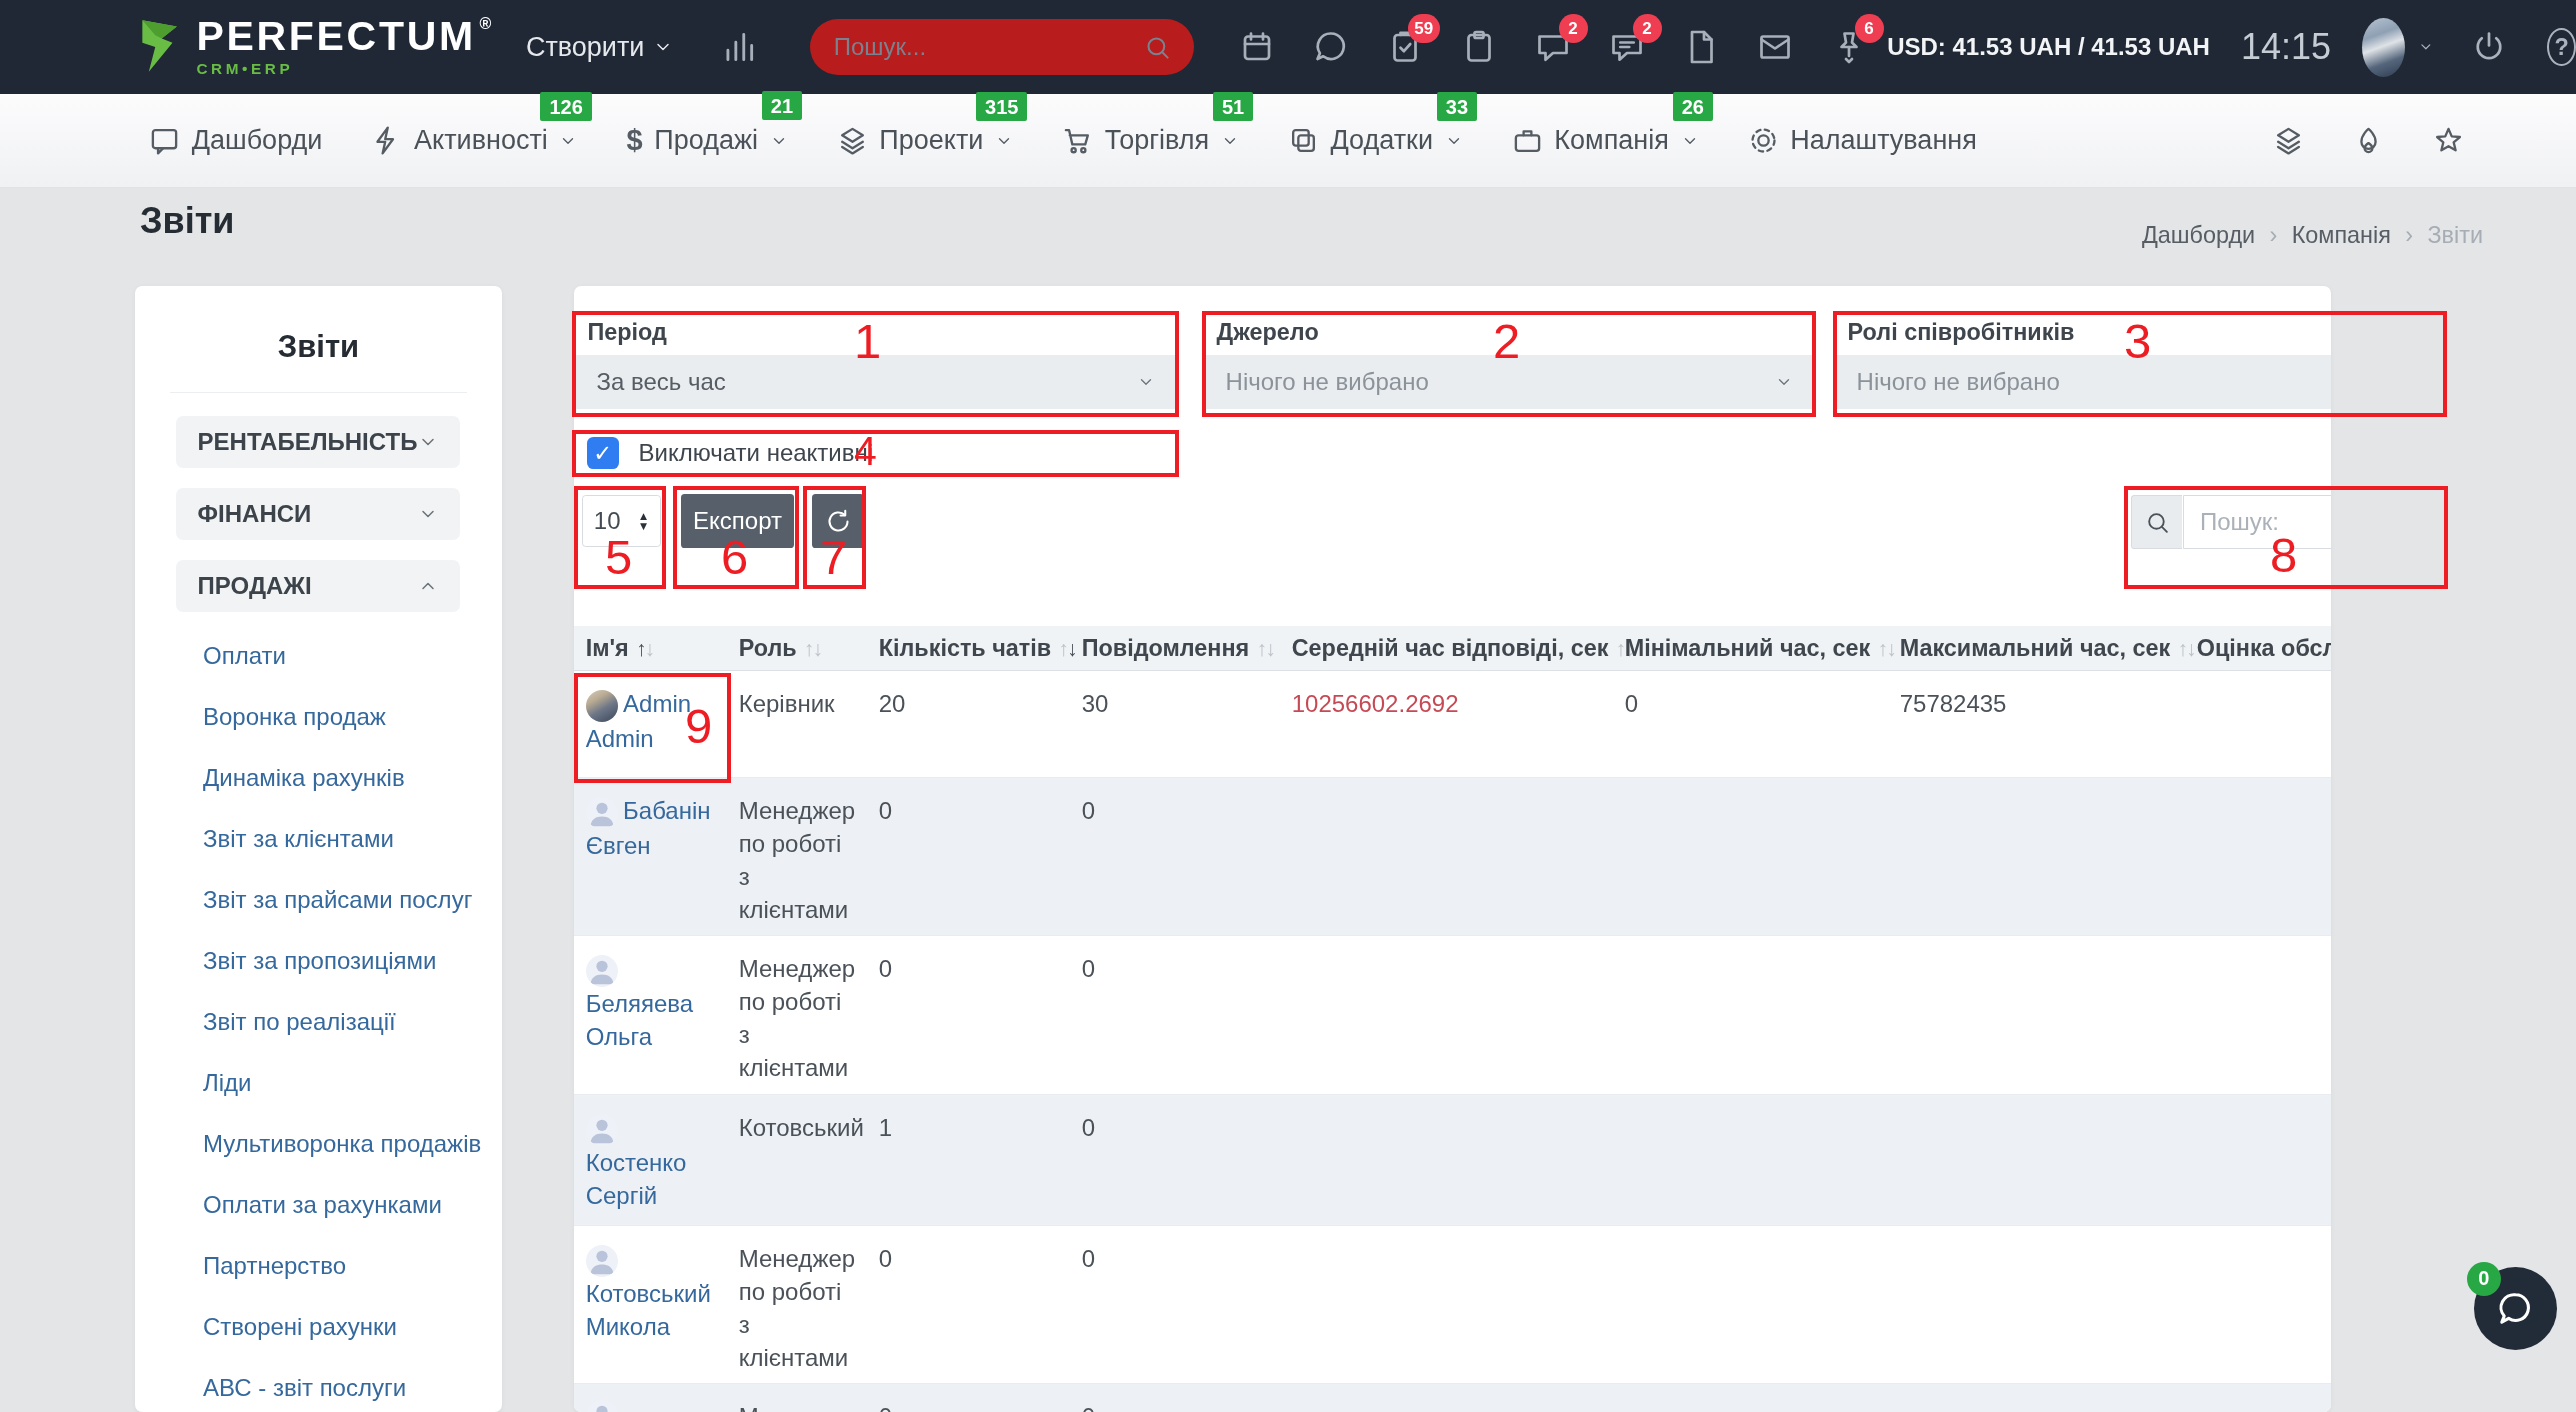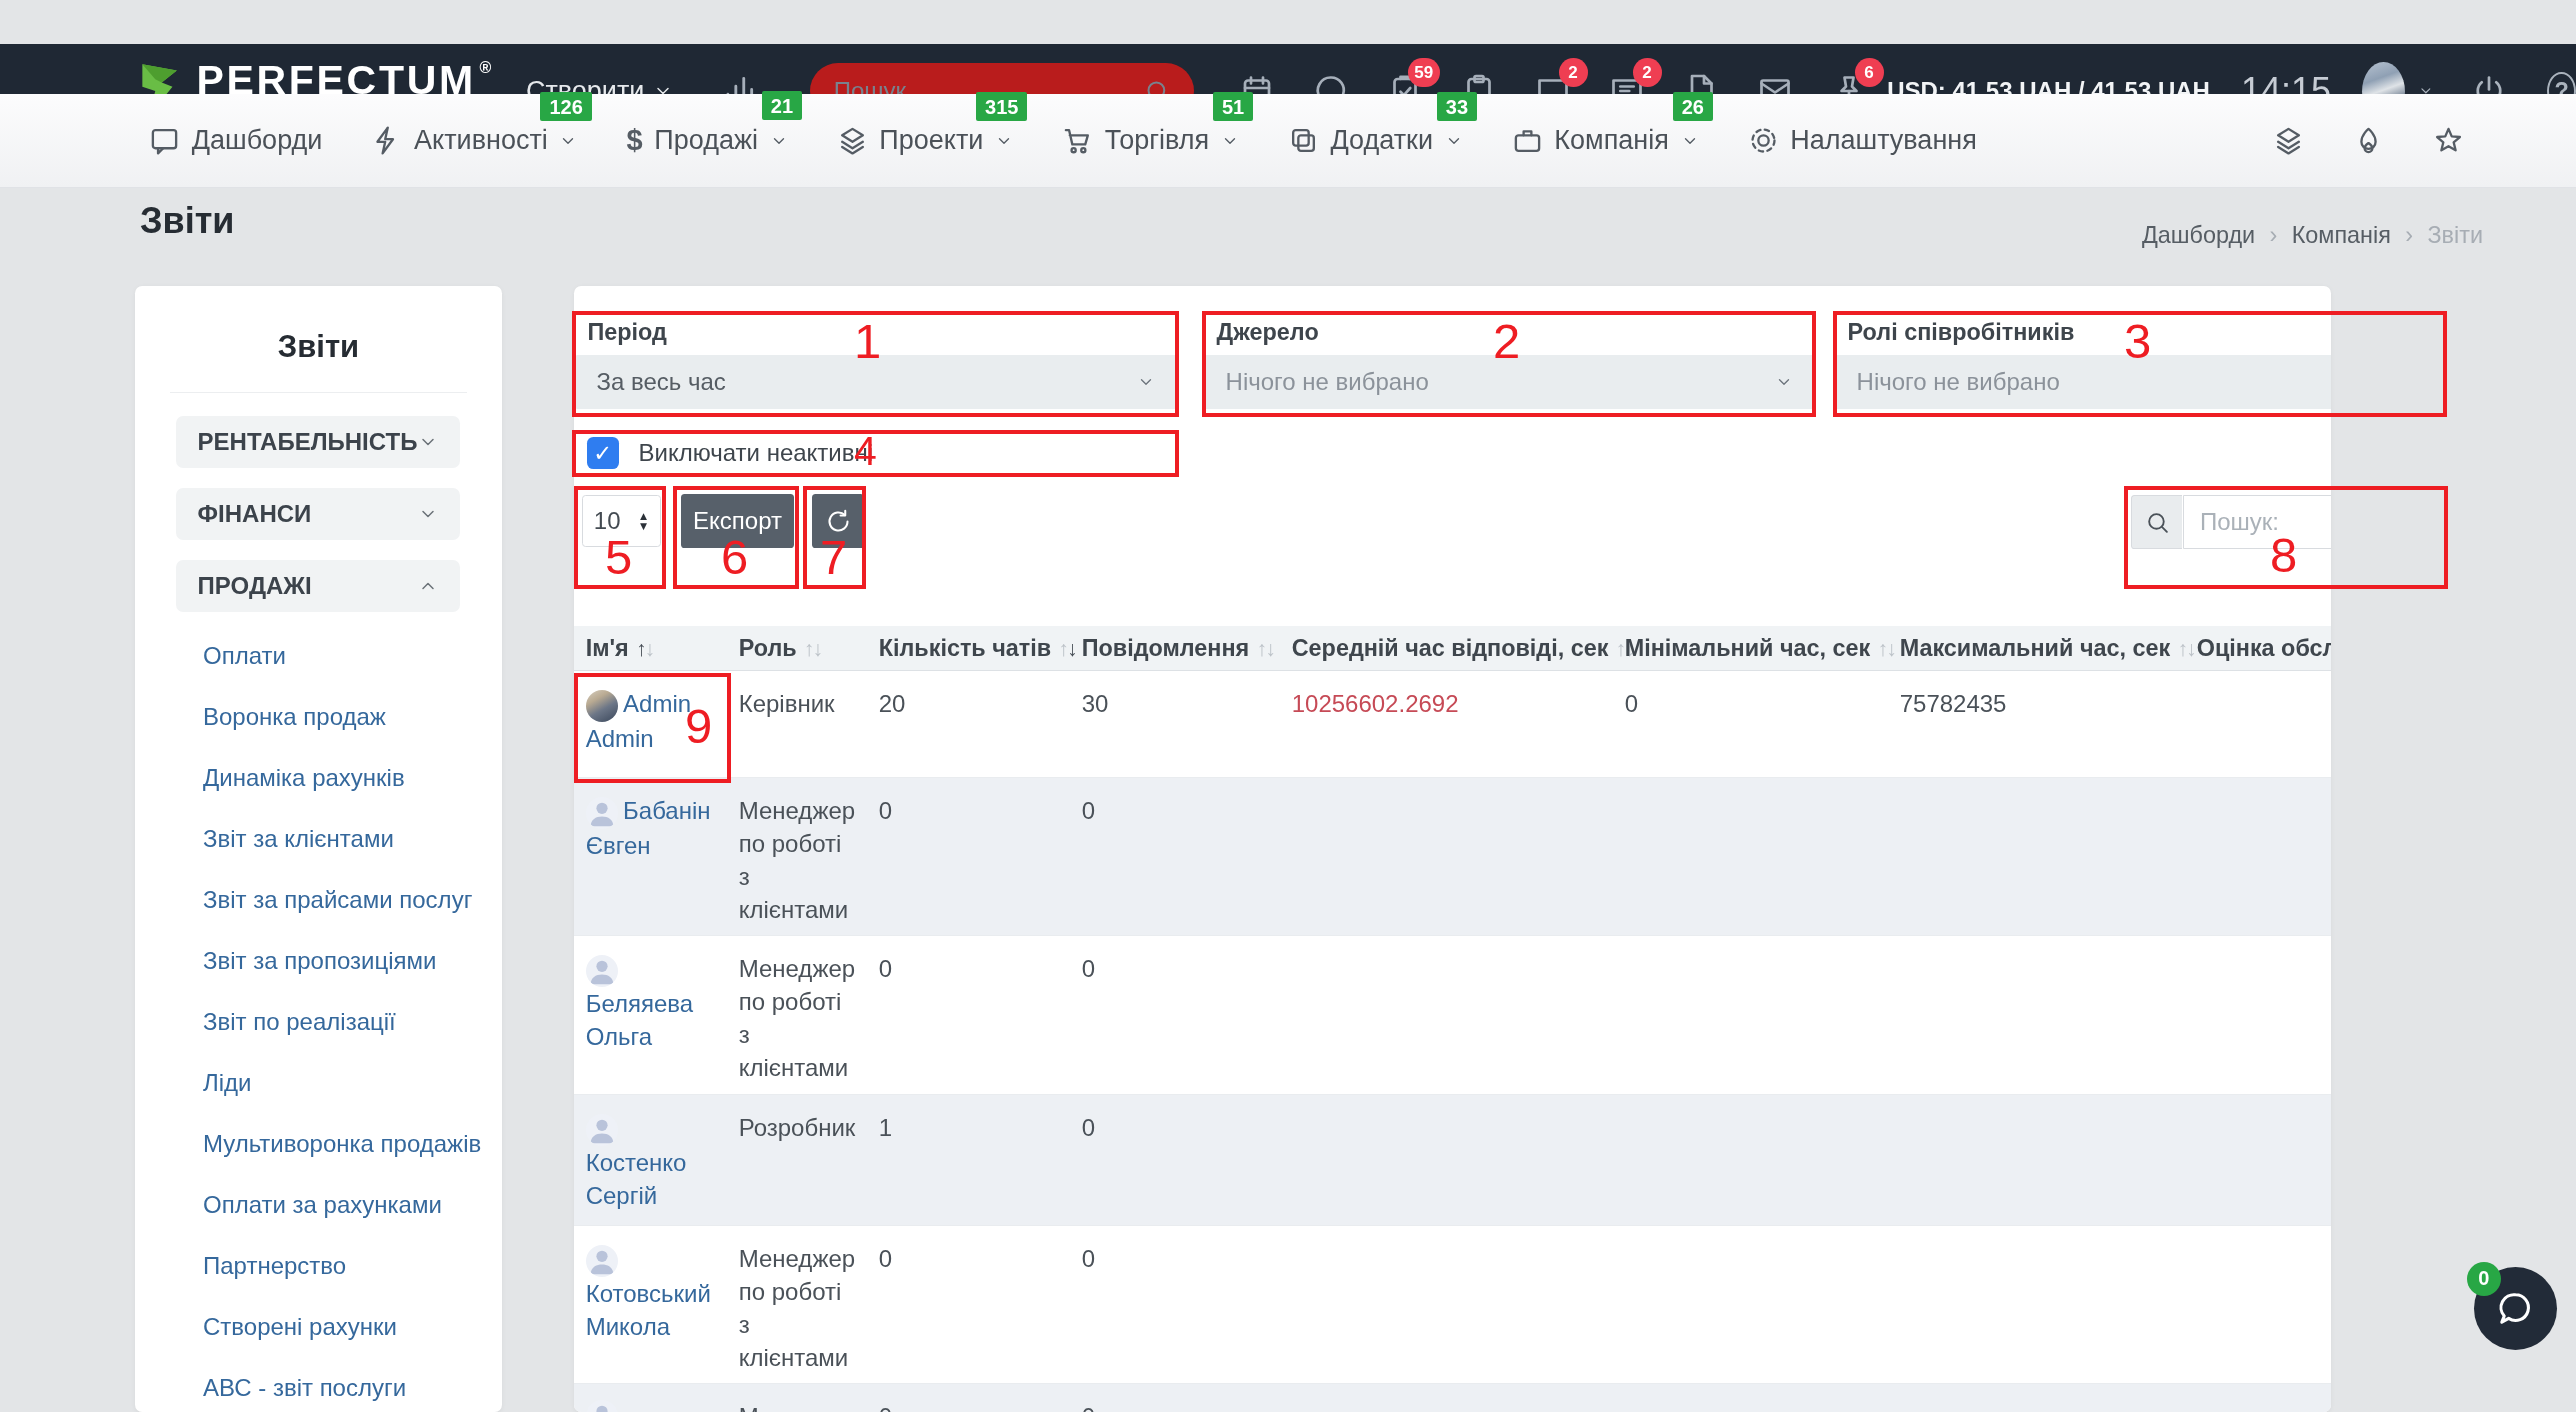--- a/index.html
+++ b/index.html
@@ -2,21 +2,21 @@
 <html style="font-size:14.4px"><head>
 <meta charset="utf-8">
 <style>
   * { margin:0; padding:0; box-sizing:border-box; }
   html,body { width:2576px; height:1412px; overflow:hidden;
     font-family:"Liberation Sans", sans-serif; background:#e3e5e7; }
   .page { position:relative; width:2576px; height:1412px; }
 
   
   .topbar { position:absolute; left:0; top:0; width:2576px; height:94px;
-    background:#1f2834; display:flex; align-items:center; color:#fff; padding-left:135px;margin-top:44px; }
+    background:#1f2834; display:flex; align-items:center; color:#fff; padding-left:135px; }
   .logo { display:flex; align-items:center; gap:14.4px; cursor:pointer; }
   .logo-main { font-size:41px; font-weight:800; letter-spacing:2.7px; color:#fff; line-height:1; }
   .logo-main .reg { font-size:16px; vertical-align:top; margin-left:3.6px; }
   .logo-sub { font-size:15.3px; font-weight:bold; letter-spacing:3.6px; color:#69bd45; margin-top:2.7px; }
   .create { margin-left:32px; display:flex; align-items:center; gap:9px;
     font-size:27px; color:#e6e9ec; cursor:pointer; }
   .chart-btn { margin-left:47px; color:#a6afba; cursor:pointer; display:flex; }
   .search-pill { margin-left:52px; width:396px; height:56px; background:#b91c1c;
     border-radius:28px; display:flex; align-items:center; padding:0 23.4px; }
   .search-pill input { flex:1; background:transparent; border:none; outline:none;
@@ -537,21 +537,21 @@
         <div class="td"></div>
       </div>
 
       <div class="trow striped r4">
         <div class="td name">
           <span class="av"><svg viewBox="0 0 24 24">
                 <circle cx="12" cy="8.5" r="4.2" fill="#b9c3da"></circle>
                 <path d="M3.5 22c0-5 3.8-7.4 8.5-7.4s8.5 2.4 8.5 7.4z" fill="#b9c3da"></path>
               </svg></span><a>Костенко Сергій</a>
         </div>
-        <div class="td">Розробник</div>
+        <div class="td">Котовський</div>
         <div class="td">1</div>
         <div class="td">0</div>
         <div class="td"></div>
         <div class="td"></div>
         <div class="td"></div>
         <div class="td"></div>
       </div>
 
       <div class="trow r5">
         <div class="td name">

